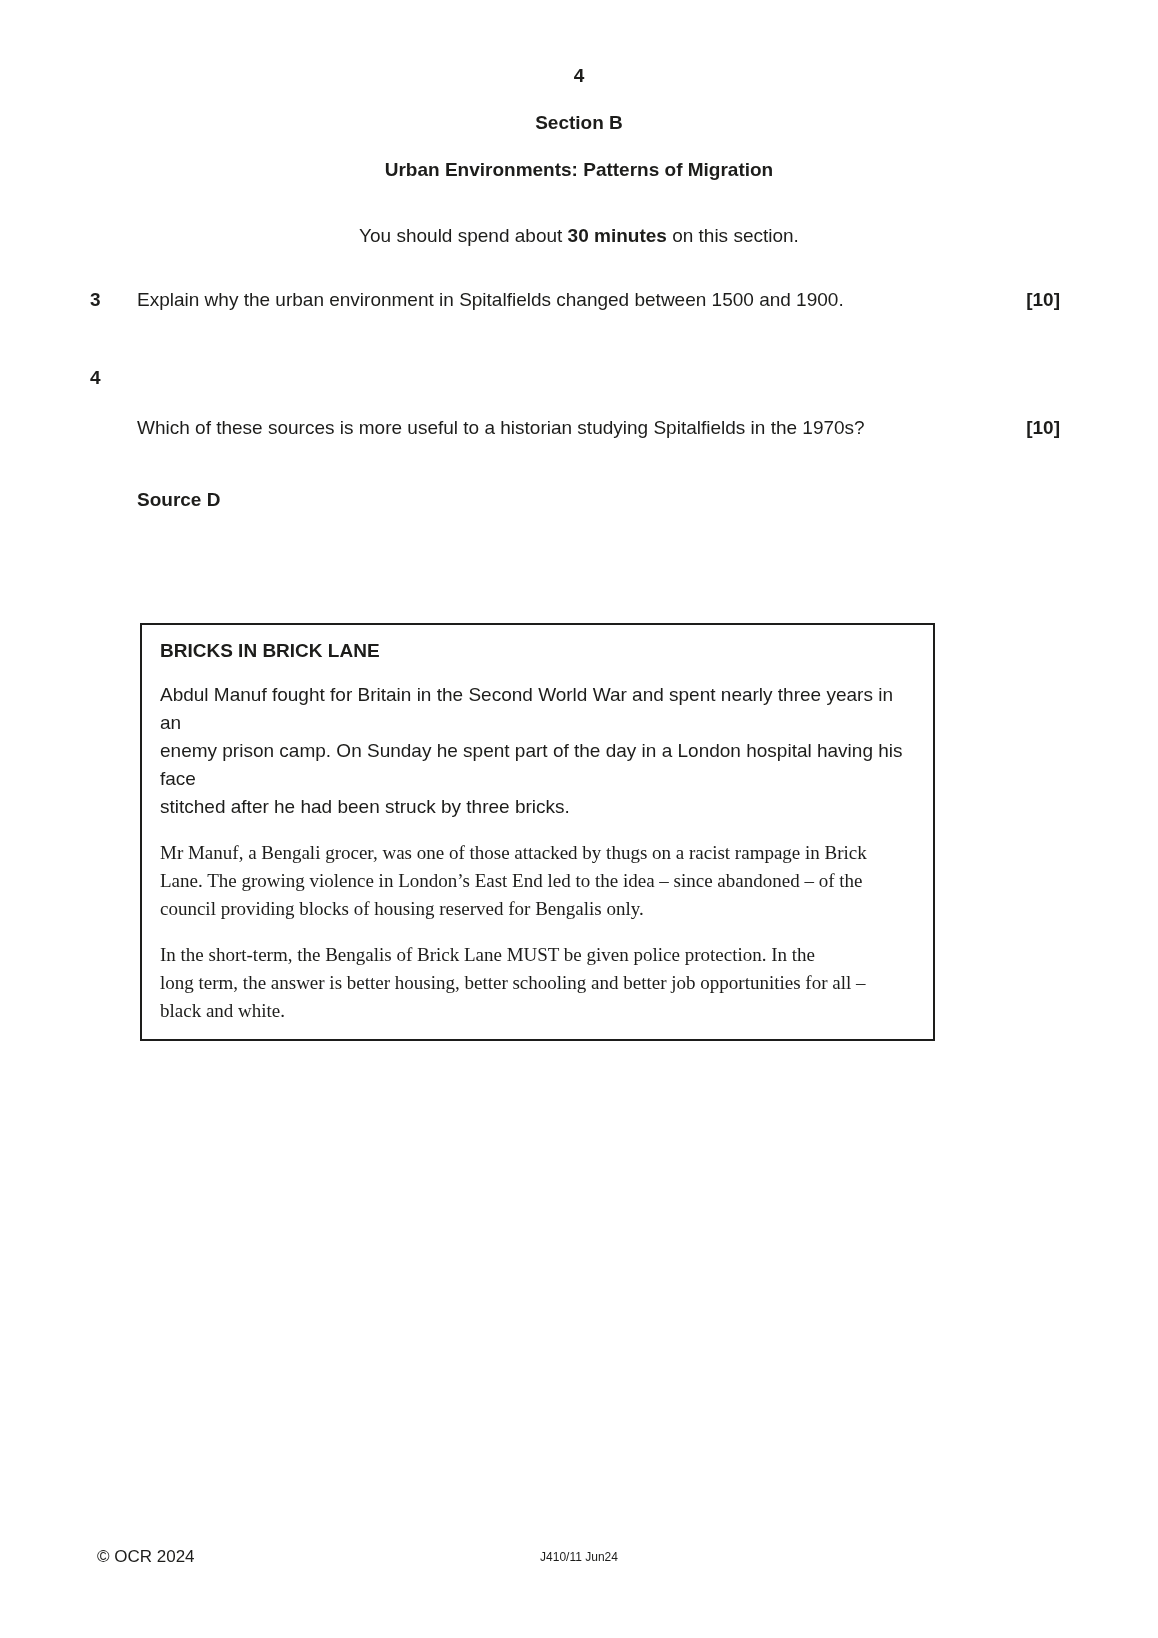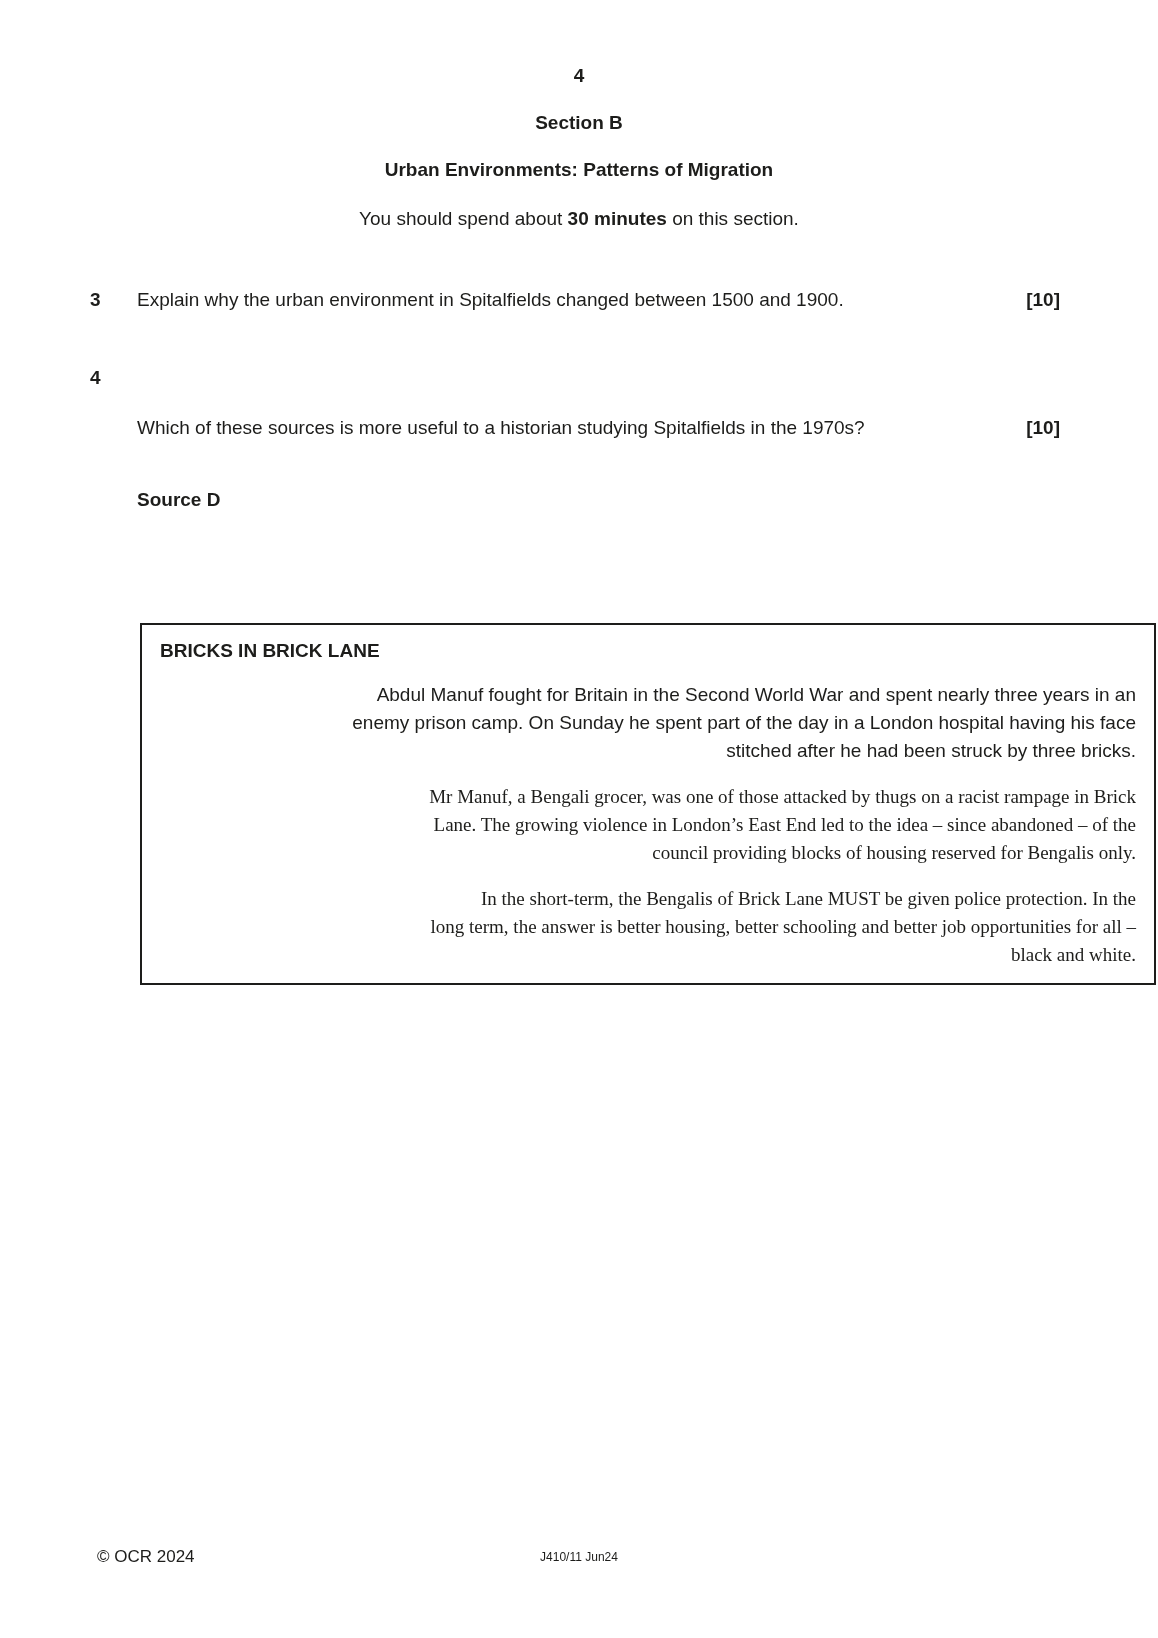--- a/index.html
+++ b/index.html
@@ -18,47 +18,46 @@
     line-height: 28px;
     overflow: hidden;
   }
   .abs { position: absolute; }
   .center { left: 0; right: 0; text-align: center; }
   .bold { font-weight: bold; }
 
   .page-number    { top: 62px; font-weight: bold; }
   .section-head   { top: 109px; font-weight: bold; }
   .section-title  { top: 156px; font-weight: bold; }
-  .instruction    { top: 205px; }
+  .instruction    { top: 222px; }
 
   .q-row { left: 90px; right: 98px; }
   .q3-row { top: 286px; }
   .q4-row { top: 364px; }
   .q4-sub-row { top: 414px; }
   .q-num { position: absolute; left: 0; top: 0; font-weight: bold; }
   .q-text { margin-left: 47px; margin-right: 110px; }
   .q-marks { position: absolute; right: 0; top: 0; font-weight: bold; text-align: center; }
 
   .source-label { top: 486px; left: 137px; font-weight: bold; }
   .source-caption {
     top: 526px; left: 137px; width: 830px;
     white-space: pre-line;
   }
 
   .source-box {
-    top: 623px; left: 140px; width: 1016px;
+    top: 623px; left: 140px; width: 795px;
     box-sizing: border-box;
     border: 2px solid #1d1d1b;
     padding: 12px 18px 14px 18px;
   }
   .source-box-title { font-weight: bold; margin: 0; }
   .source-box p {
     margin: 16px 0 0 0;
     white-space: pre-line;
-    text-align: right;
   }
   .source-box p + p { margin-top: 18px; font-family: Liberation Serif, serif; }
 
   .footer-copyright { top: 1549px; left: 97px; font-size: 17px; line-height: 16px; }
   .footer-ref { top: 1549px; font-size: 12px; line-height: 16px; }
 </style>
 </head>
 <body>
 
 <div class="page">

